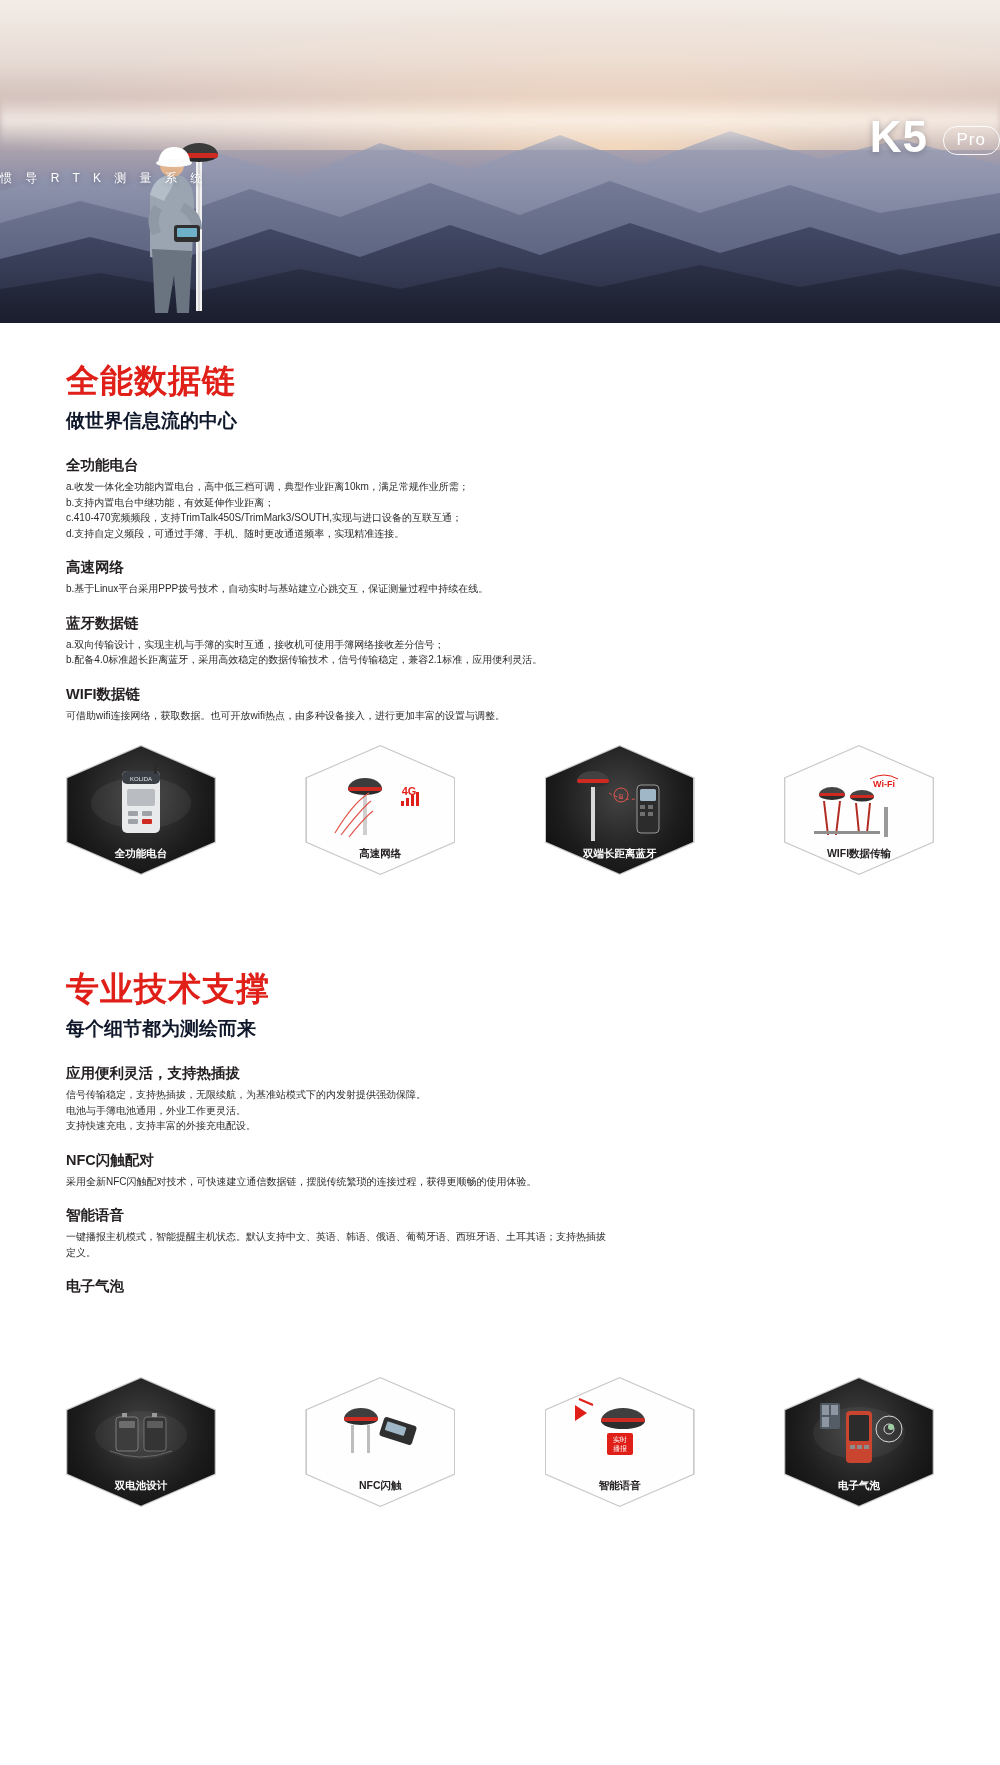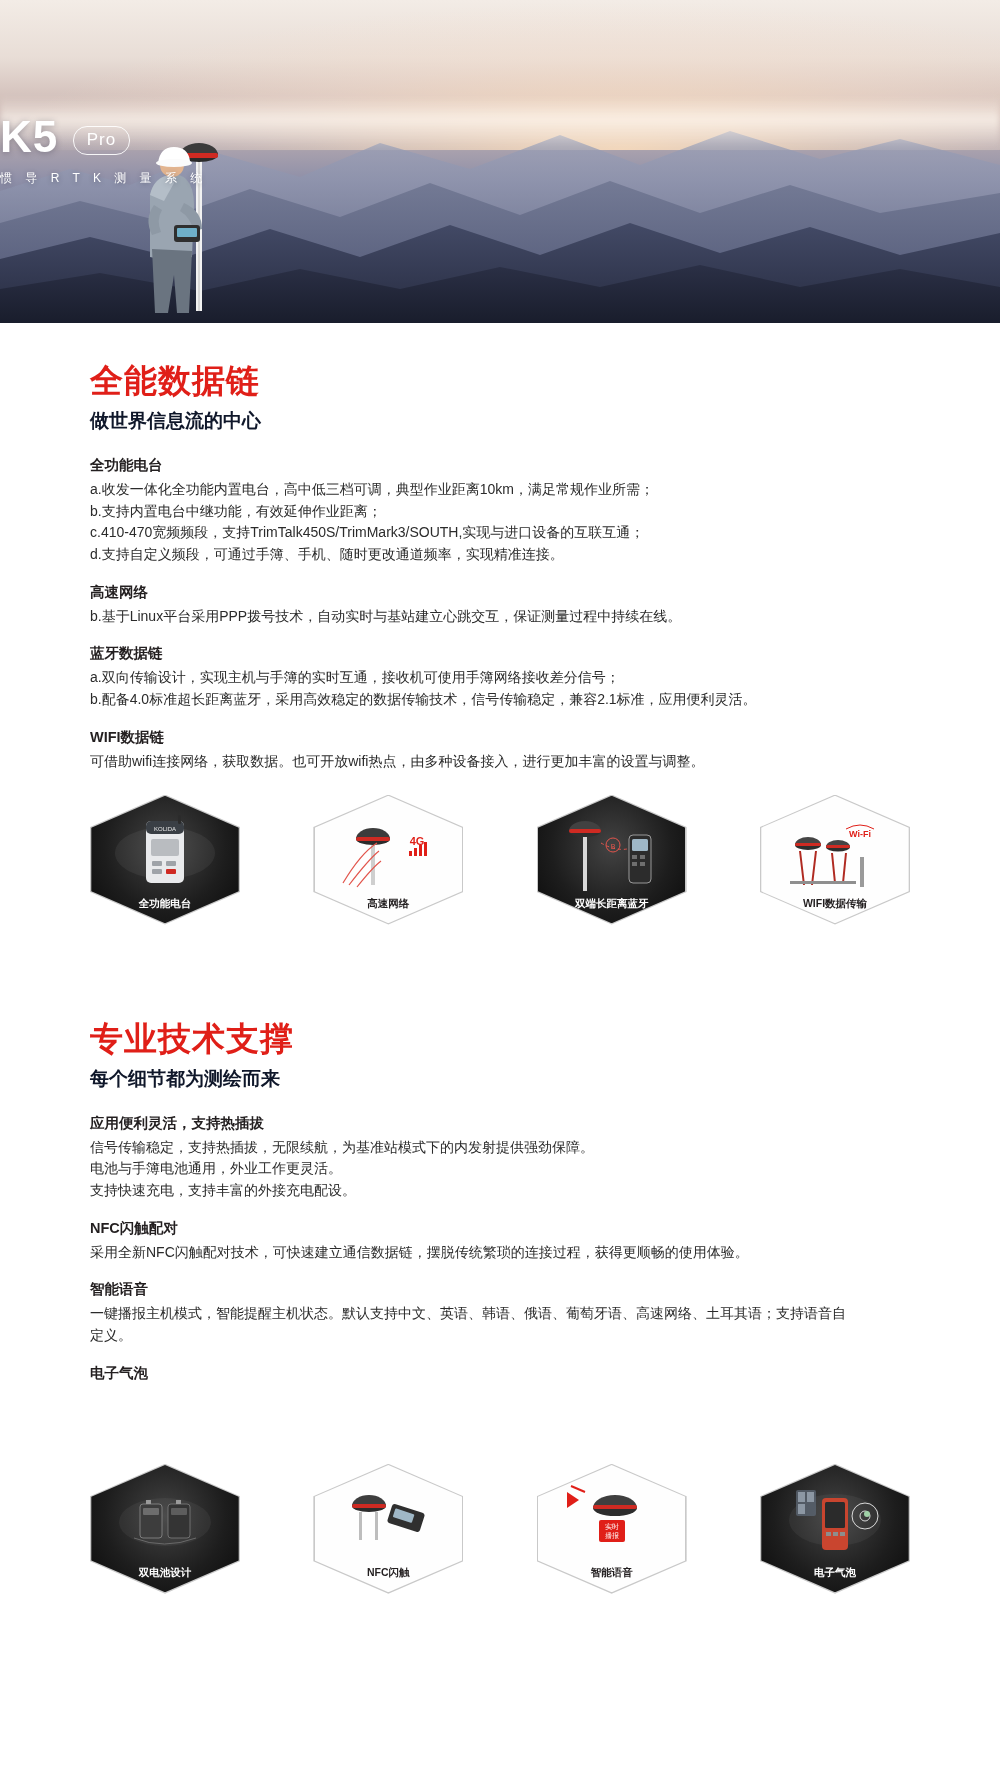--- a/index.html
+++ b/index.html
@@ -29,21 +29,21 @@
     position: absolute; bottom: 0; left: 0; width: 1000px; height: 250px;
   }
   .hero .cloudband {
     position: absolute; left: 0; top: 96px; width: 1000px; height: 52px;
     background: linear-gradient(180deg, rgba(255,255,255,0) 0%, rgba(255,248,240,0.75) 45%, rgba(255,255,255,0) 100%);
     filter: blur(3px);
   }
   .hero-title {
     position: absolute;
     left: 0; right: 0; top: 112px;
-    text-align: left;
+    text-align: right;
     z-index: 6;
   }
   .hero-title .k5 {
     display: inline-block;
     font-size: 44px;
     font-weight: 700;
     color: #ffffff;
     letter-spacing: 1px;
     vertical-align: middle;
     text-shadow: 0 1px 6px rgba(40,40,60,0.35);
@@ -69,21 +69,21 @@
     letter-spacing: 5px;
     z-index: 6;
     text-shadow: 0 1px 5px rgba(40,40,60,0.4);
   }
   .surveyor {
     position: absolute;
     left: 110px; bottom: 0; width: 160px; height: 240px; z-index: 5;
   }
 
   
-  .content { padding: 0 90px; }
+  .content { padding: 0 66px; }
   .section { padding-top: 36px; }
   h1.sec-title {
     font-size: 33px;
     color: #e01f18;
     margin: 0 0 4px 0;
     font-weight: 700;
     letter-spacing: 1px;
   }
   h2.sec-sub {
     font-size: 19px;
@@ -92,21 +92,21 @@
     font-weight: 700;
   }
   .block { margin-bottom: 17px; }
   .block h3 {
     font-size: 14.5px;
     font-weight: 700;
     margin: 0 0 4px 0;
     color: #231f20;
   }
   .block p {
-    font-size: 14px;
+    font-size: 10px;
     line-height: 1.55;
     margin: 0;
     color: #2b2b2b;
   }
 
   
   .hex-row {
     position: relative;
     display: flex;
     justify-content: space-between;
@@ -335,21 +335,21 @@
       <p>支持快速充电，支持丰富的外接充电配设。</p>
     </div>
 
     <div class="block">
       <h3>NFC闪触配对</h3>
       <p>采用全新NFC闪触配对技术，可快速建立通信数据链，摆脱传统繁琐的连接过程，获得更顺畅的使用体验。</p>
     </div>
 
     <div class="block">
       <h3>智能语音</h3>
-      <p>一键播报主机模式，智能提醒主机状态。默认支持中文、英语、韩语、俄语、葡萄牙语、高速网络、土耳其语；支持语音自</p>
+      <p>一键播报主机模式，智能提醒主机状态。默认支持中文、英语、韩语、俄语、葡萄牙语、西班牙语、土耳其语；支持热插拔</p>
       <p>定义。</p>
     </div>
 
     <div class="block">
       <h3>电子气泡</h3>
     </div>
 
     <div class="spacer-md"></div>
 
     <div class="hex-row">

